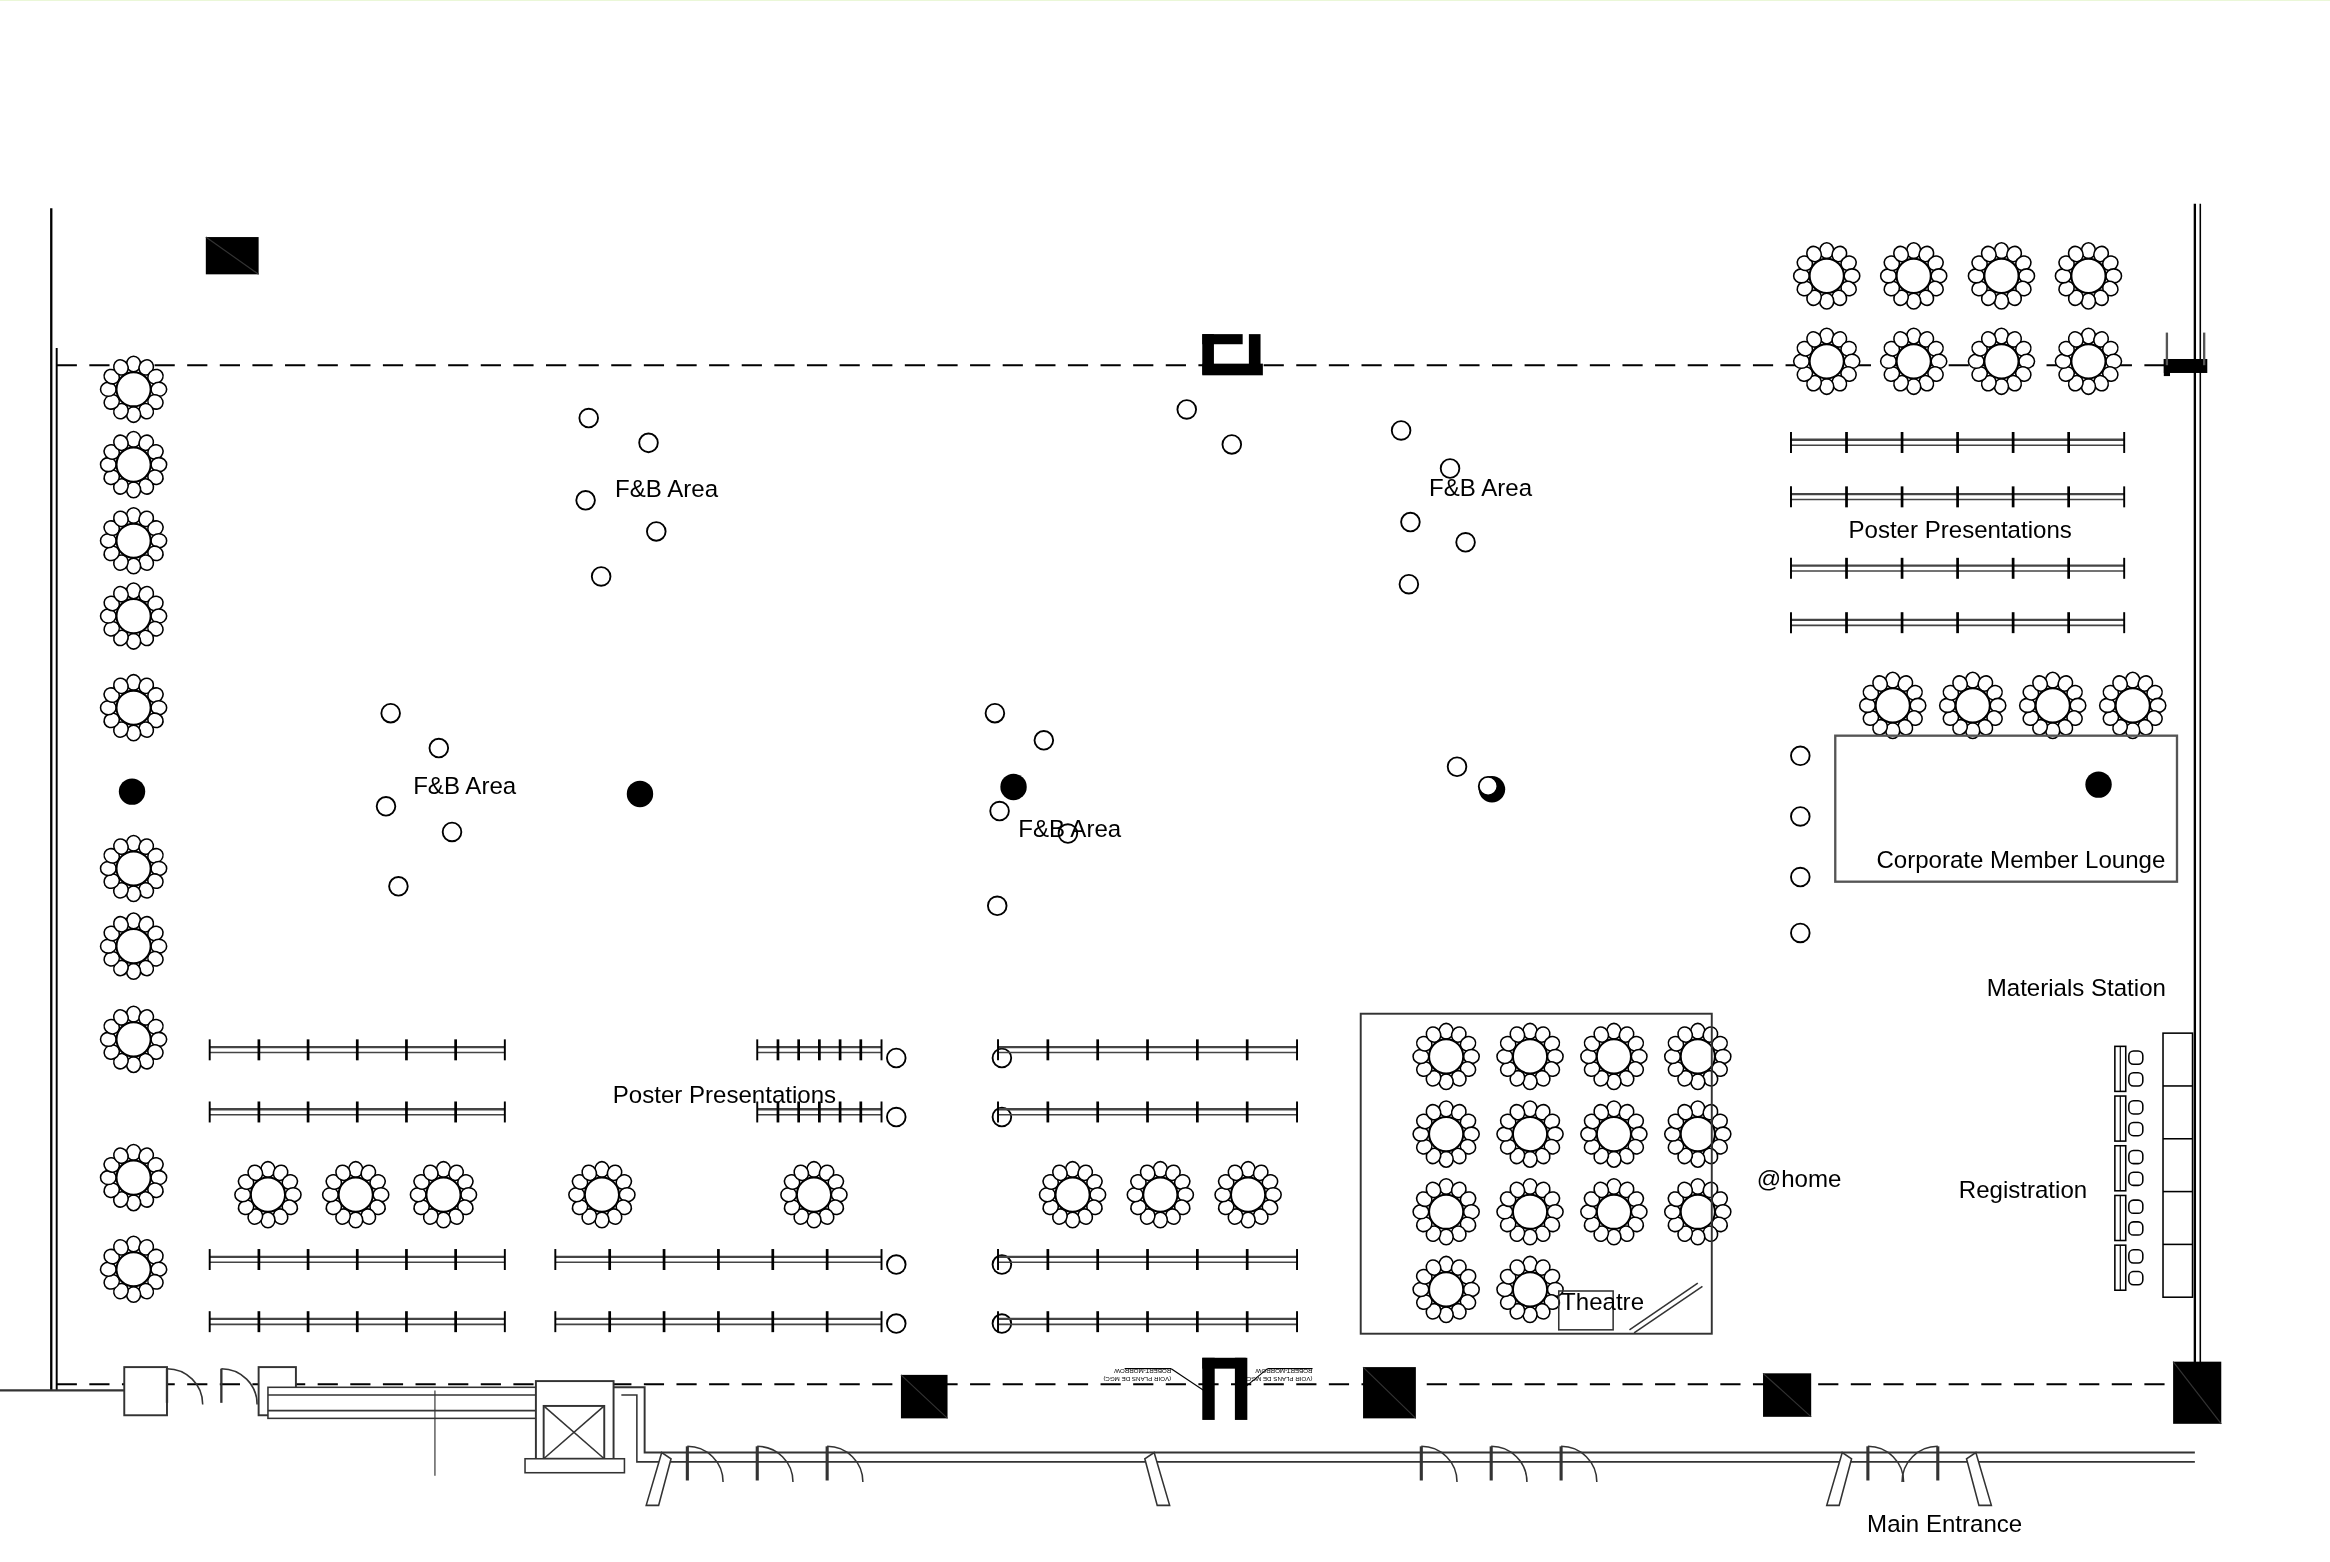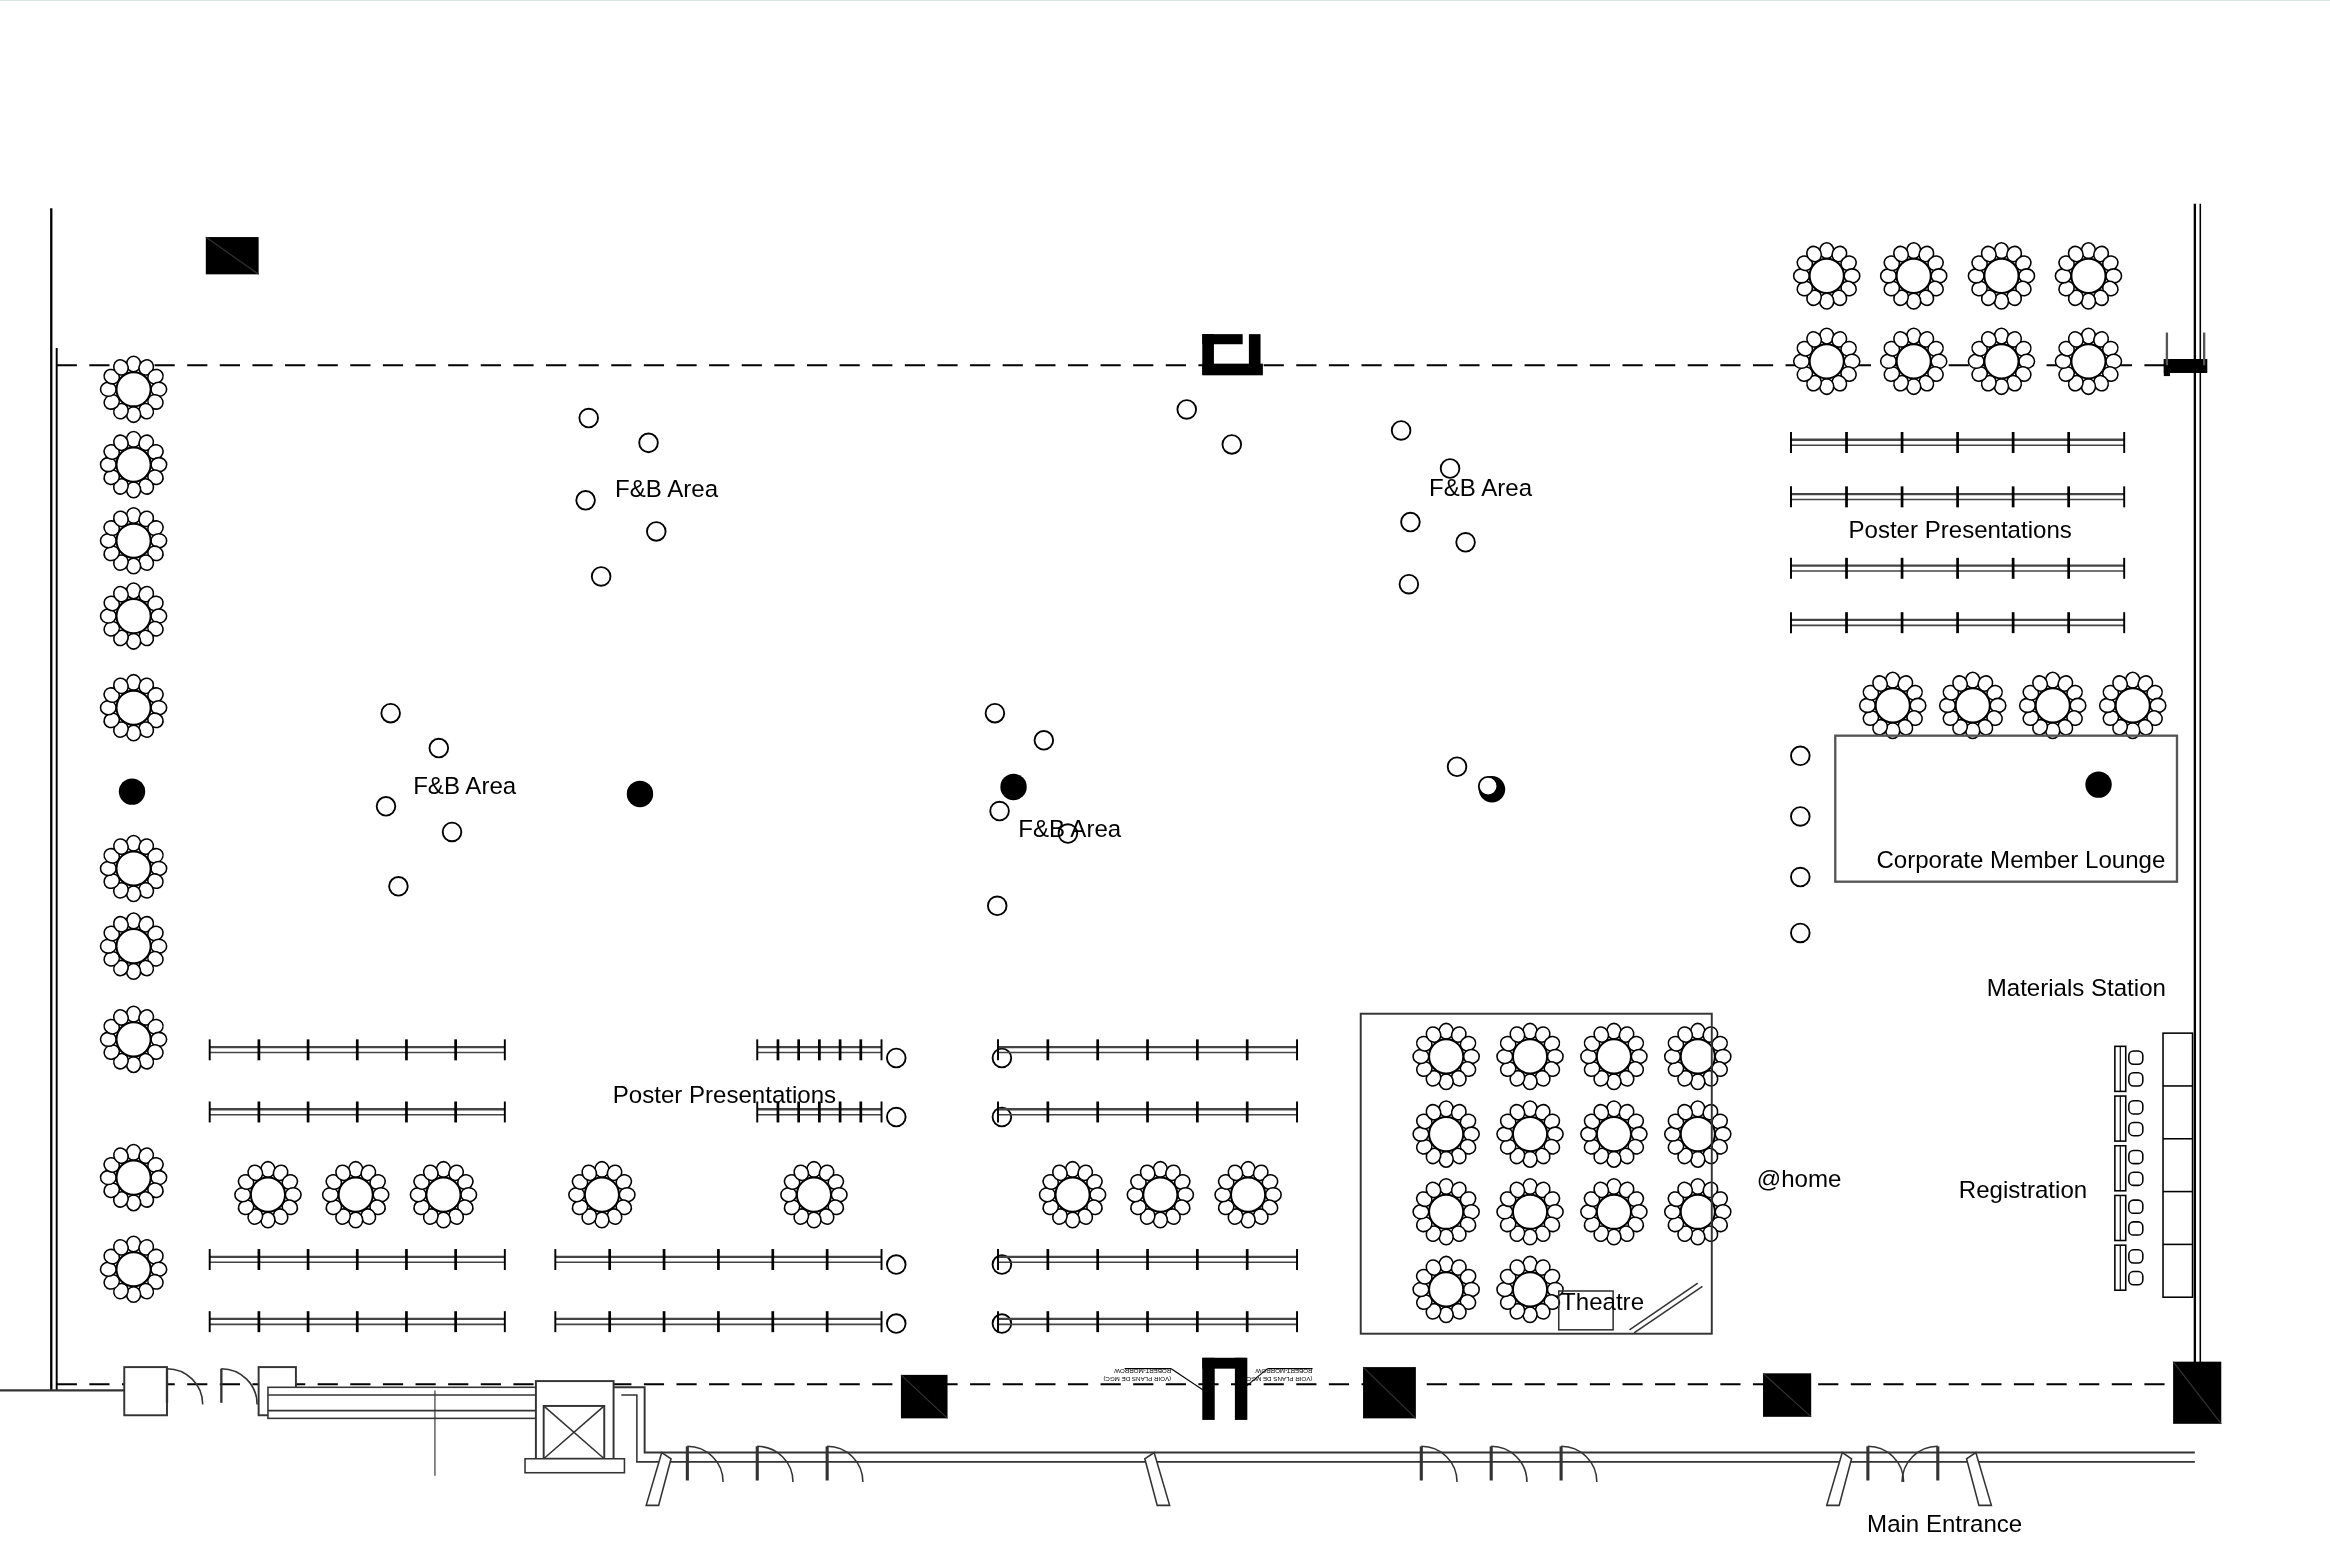--- a/index.html
+++ b/index.html
@@ -1,18 +1,18 @@
 <!DOCTYPE html>
 <html style="font-size:12.4px"><head>
 <meta charset="utf-8">
 <style>
   html,body{margin:0;padding:0;background:#ffffff;}
   body{width:2330px;height:1563px;overflow:hidden;
        font-family:"Liberation Sans", sans-serif;}
-  #stage{position:relative;width:2330px;height:1563px;background:#0f766e;}
+  #stage{position:relative;width:2330px;height:1563px;background:#84cc16;}
   svg{display:block;}
   .lbl{font-family:"Liberation Sans", sans-serif;font-size:31px;fill:#000;
        font-weight:400;letter-spacing:0px;}
   .lbl-small{font-family:"Liberation Sans", sans-serif;font-size:8px;fill:#000;}
 </style>
 </head>
 <body>
 
 <div id="stage">
 <svg width="2330" height="1563" viewBox="0 0 3000 2012" xmlns="http://www.w3.org/2000/svg">

